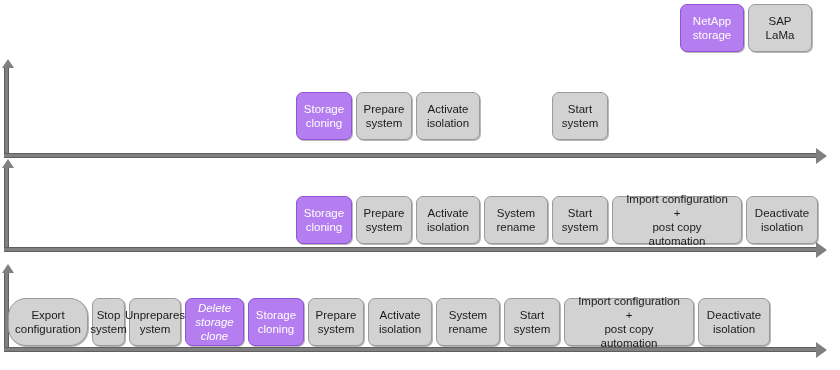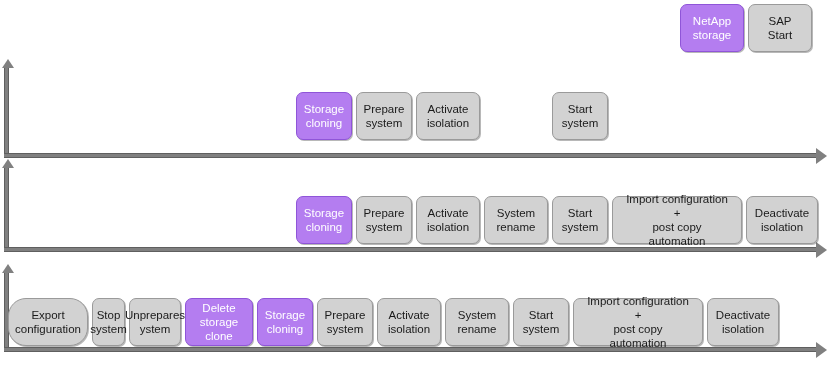--- a/index.html
+++ b/index.html
@@ -82,21 +82,21 @@
 
 <div class="canvas">
 
   <div class="legend">
     <div class="node purple">
       <span class="lbl">NetApp
 storage</span>
     </div>
     <div class="node">
       <span class="lbl">SAP
-Start</span>
+LaMa</span>
     </div>
   </div>
 
   <div class="axis" style="left:6px;top:68px;">
     <div class="varrow" style="left:-4px;top:-9px;"></div>
     <div class="vline" style="left:-2px;top:0;height:90px;"></div>
     <div class="hline" style="left:-2px;top:85px;width:812px;"></div>
     <div class="harrow" style="left:810px;top:80px;"></div>
   </div>
 
@@ -141,21 +141,21 @@
       <div class="node" style="width: 72px;"><span class="lbl">Deactivate
 isolation</span></div>
     </div>
   <div class="row row3">
       <div class="node" style="width: 80px; border-radius: 18px;"><span class="lbl">Export
 configuration</span></div>
       <div class="node" style="width: 33px;"><span class="lbl">Stop
 system</span></div>
       <div class="node" style="width: 52px;"><span class="lbl">Unprepares
 ystem</span></div>
-      <div class="node purple" style="width: 68px;"><span class="lbl">Delete
+      <div class="node purple" style="width: 59px; font-style: italic;"><span class="lbl">Delete
 storage
 clone</span></div>
       <div class="node purple" style="width: 56px;"><span class="lbl">Storage
 cloning</span></div>
       <div class="node" style="width: 56px;"><span class="lbl">Prepare
 system</span></div>
       <div class="node" style="width: 64px;"><span class="lbl">Activate
 isolation</span></div>
       <div class="node" style="width: 64px;"><span class="lbl">System
 rename</span></div>

